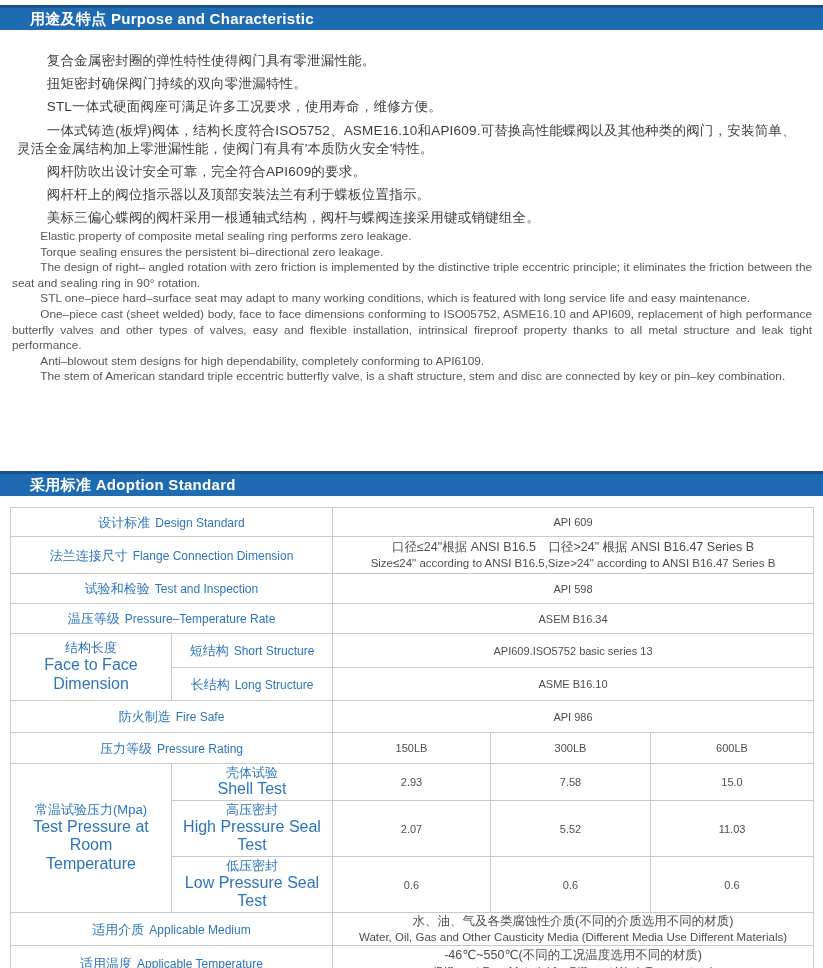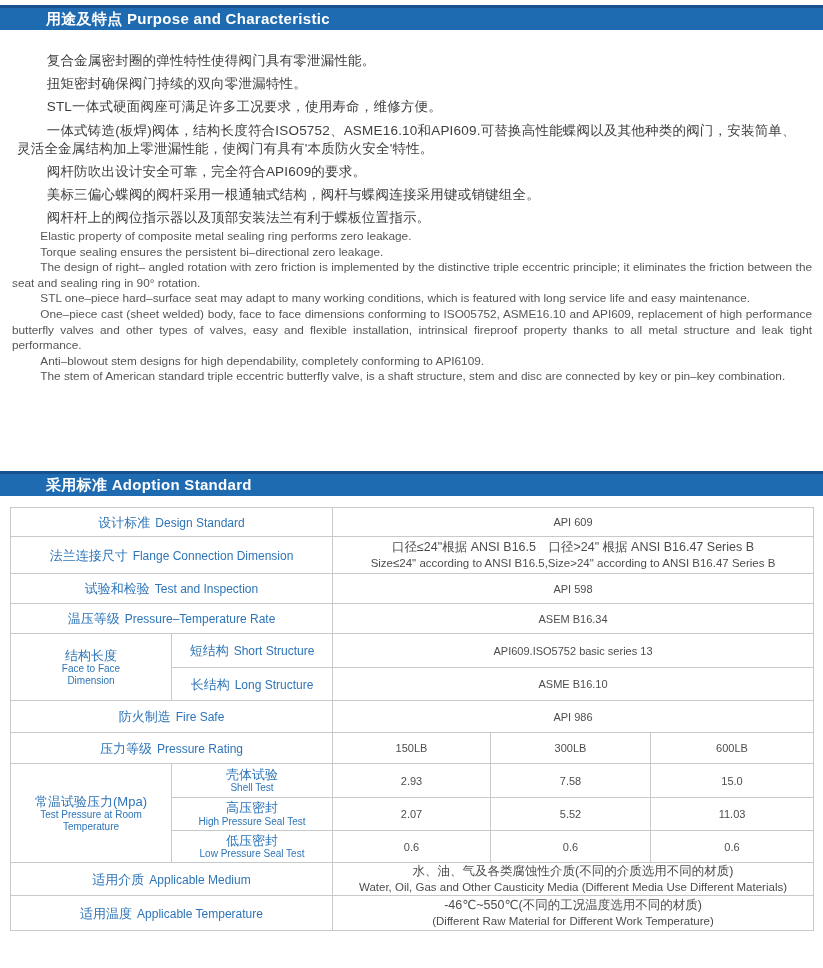--- a/index.html
+++ b/index.html
@@ -6,21 +6,21 @@
   html, body { margin:0; padding:0; }
   body {
     width:823px; height:968px; position:relative; background:#ffffff;
     font-family:"Liberation Sans","DejaVu Sans",sans-serif;
     -webkit-font-smoothing:antialiased;
   }
   .section-bar {
     position:absolute; left:0; width:823px; height:25px;
     background:#1e6bb2; border-top:3px solid #17518e;
     color:#ffffff; font-weight:bold; font-size:15px; line-height:21px;
-    padding-left:46px; letter-spacing:0.3px;
+    padding-left:30px; letter-spacing:0.3px;
   }
   #bar1 { top:5px; }
   #bar2 { top:471px; }
 
   .cn-block { position:absolute; top:47px; left:12px; width:800px; }
   .cn-block p {
     margin:5px; font-size:13.5px; line-height:18.2px; color:#3e3e3e;
     text-indent:2.2em; letter-spacing:0.2px;
   }
   .en-block { position:absolute; top:221px; left:12px; width:800px;margin-top:8px; }
@@ -35,41 +35,41 @@
   }
   table.spec td {
     border:1px solid #c9c9c9; text-align:center; vertical-align:middle;
     padding:1px 4px; overflow:hidden;
   }
   .lbl { color:#2e75b8; }
   .cn-l { font-size:13px; }
   .en-l { font-size:12px; margin-left:5px; }
   .stack { line-height:1.18; }
   .stack .cn-line { font-size:13px; }
-  .stack .en-line { font-size:10px;text-align:center; }
+  .stack .en-line { font-size:16px;text-align:center; }
   .val { color:#4d4d4d; font-size:11px; }
   .val2 { color:#4d4d4d; line-height:1.25; }
   .val2 .v-cn { font-size:12.5px; }
   .val2 .v-en { font-size:11.5px; }
 </style>
 </head>
 <body>
 
 <div id="bar1" class="section-bar">
   <span>用途及特点 Purpose and Characteristic</span>
 </div>
 
 <div class="cn-block">
   <p>复合金属密封圈的弹性特性使得阀门具有零泄漏性能。</p>
   <p>扭矩密封确保阀门持续的双向零泄漏特性。</p>
   <p>STL一体式硬面阀座可满足许多工况要求，使用寿命，维修方便。</p>
   <p>一体式铸造(板焊)阀体，结构长度符合ISO5752、ASME16.10和API609.可替换高性能蝶阀以及其他种类的阀门，安装简单、灵活全金属结构加上零泄漏性能，使阀门有具有'本质防火安全'特性。</p>
   <p>阀杆防吹出设计安全可靠，完全符合API609的要求。</p>
+  <p>阀杆杆上的阀位指示器以及顶部安装法兰有利于蝶板位置指示。</p>
   <p>美标三偏心蝶阀的阀杆采用一根通轴式结构，阀杆与蝶阀连接采用键或销键组全。</p>
-  <p>阀杆杆上的阀位指示器以及顶部安装法兰有利于蝶板位置指示。</p>
 </div>
 
 <div class="en-block">
   <p>Elastic property of composite metal sealing ring performs zero leakage.</p>
   <p>Torque sealing ensures the persistent bi–directional zero leakage.</p>
   <p>The design of right– angled rotation with zero friction is implemented by the distinctive triple eccentric principle; it eliminates the friction between the seat and sealing ring in 90°  rotation.</p>
   <p>STL one–piece hard–surface seat may adapt to many working conditions, which is featured with long service life and easy maintenance.</p>
   <p>One–piece cast (sheet welded) body, face to face dimensions conforming to ISO05752, ASME16.10 and API609, replacement of high performance butterfly valves and other types of valves, easy and flexible installation, intrinsical fireproof property thanks to all metal structure and leak tight performance.</p>
   <p>Anti–blowout stem designs for high dependability, completely conforming to API6109.</p>
   <p>The stem of American standard triple eccentric butterfly valve, is a shaft structure, stem and disc are connected by key or pin–key combination.</p>

